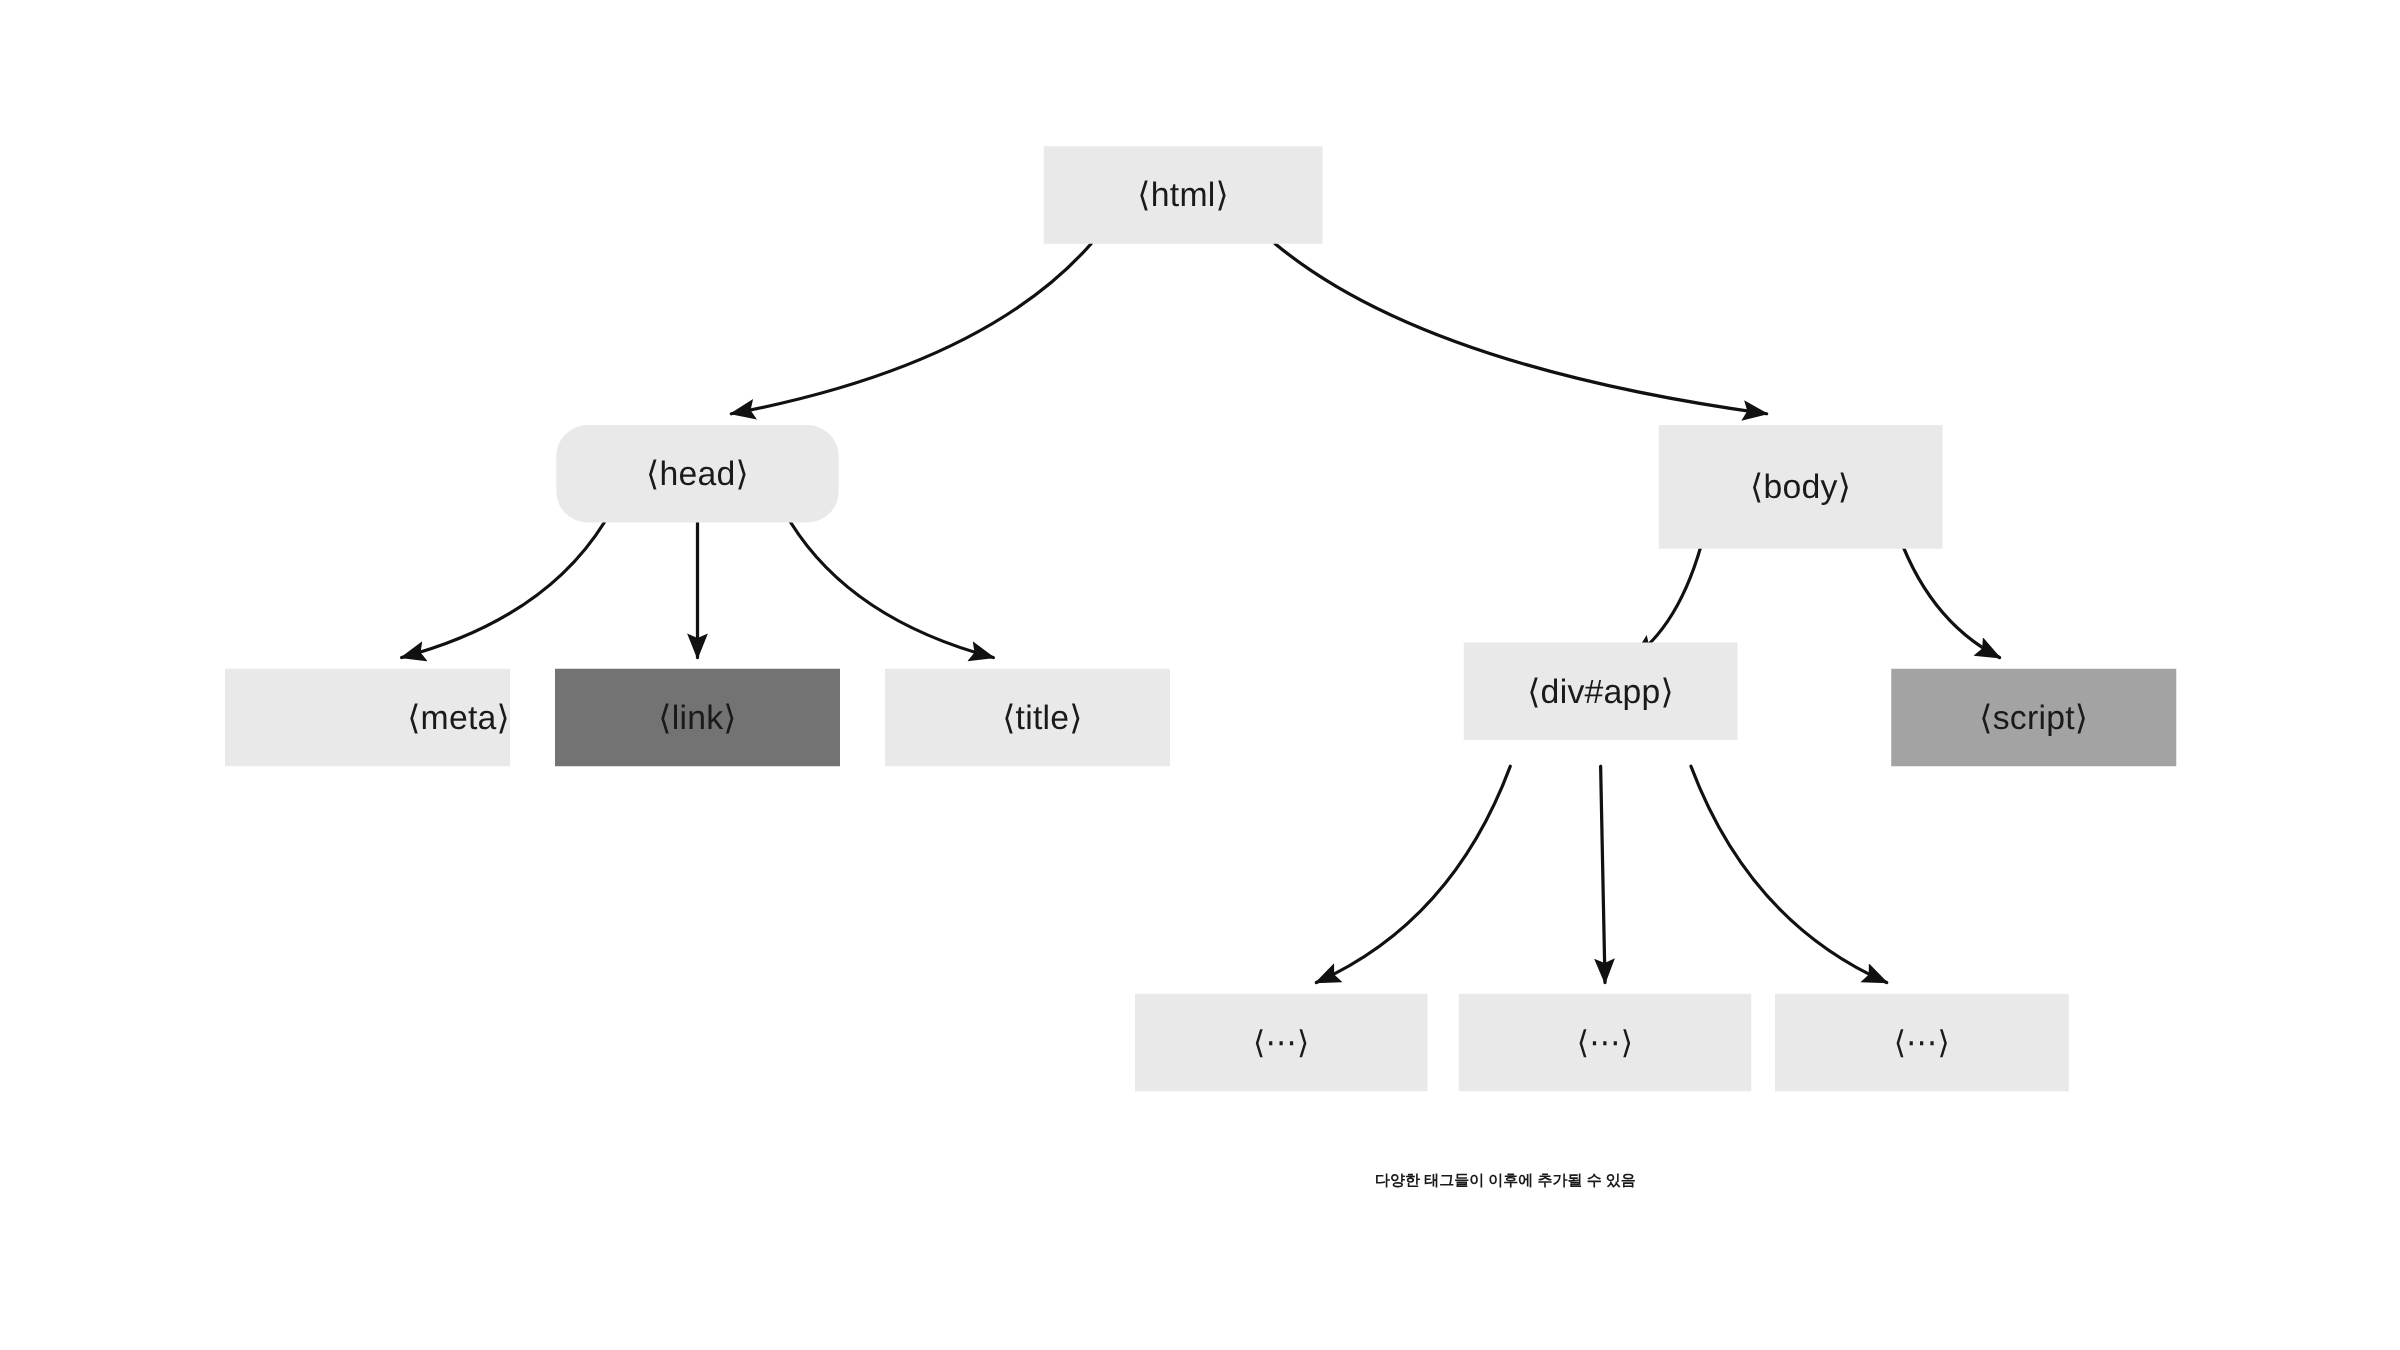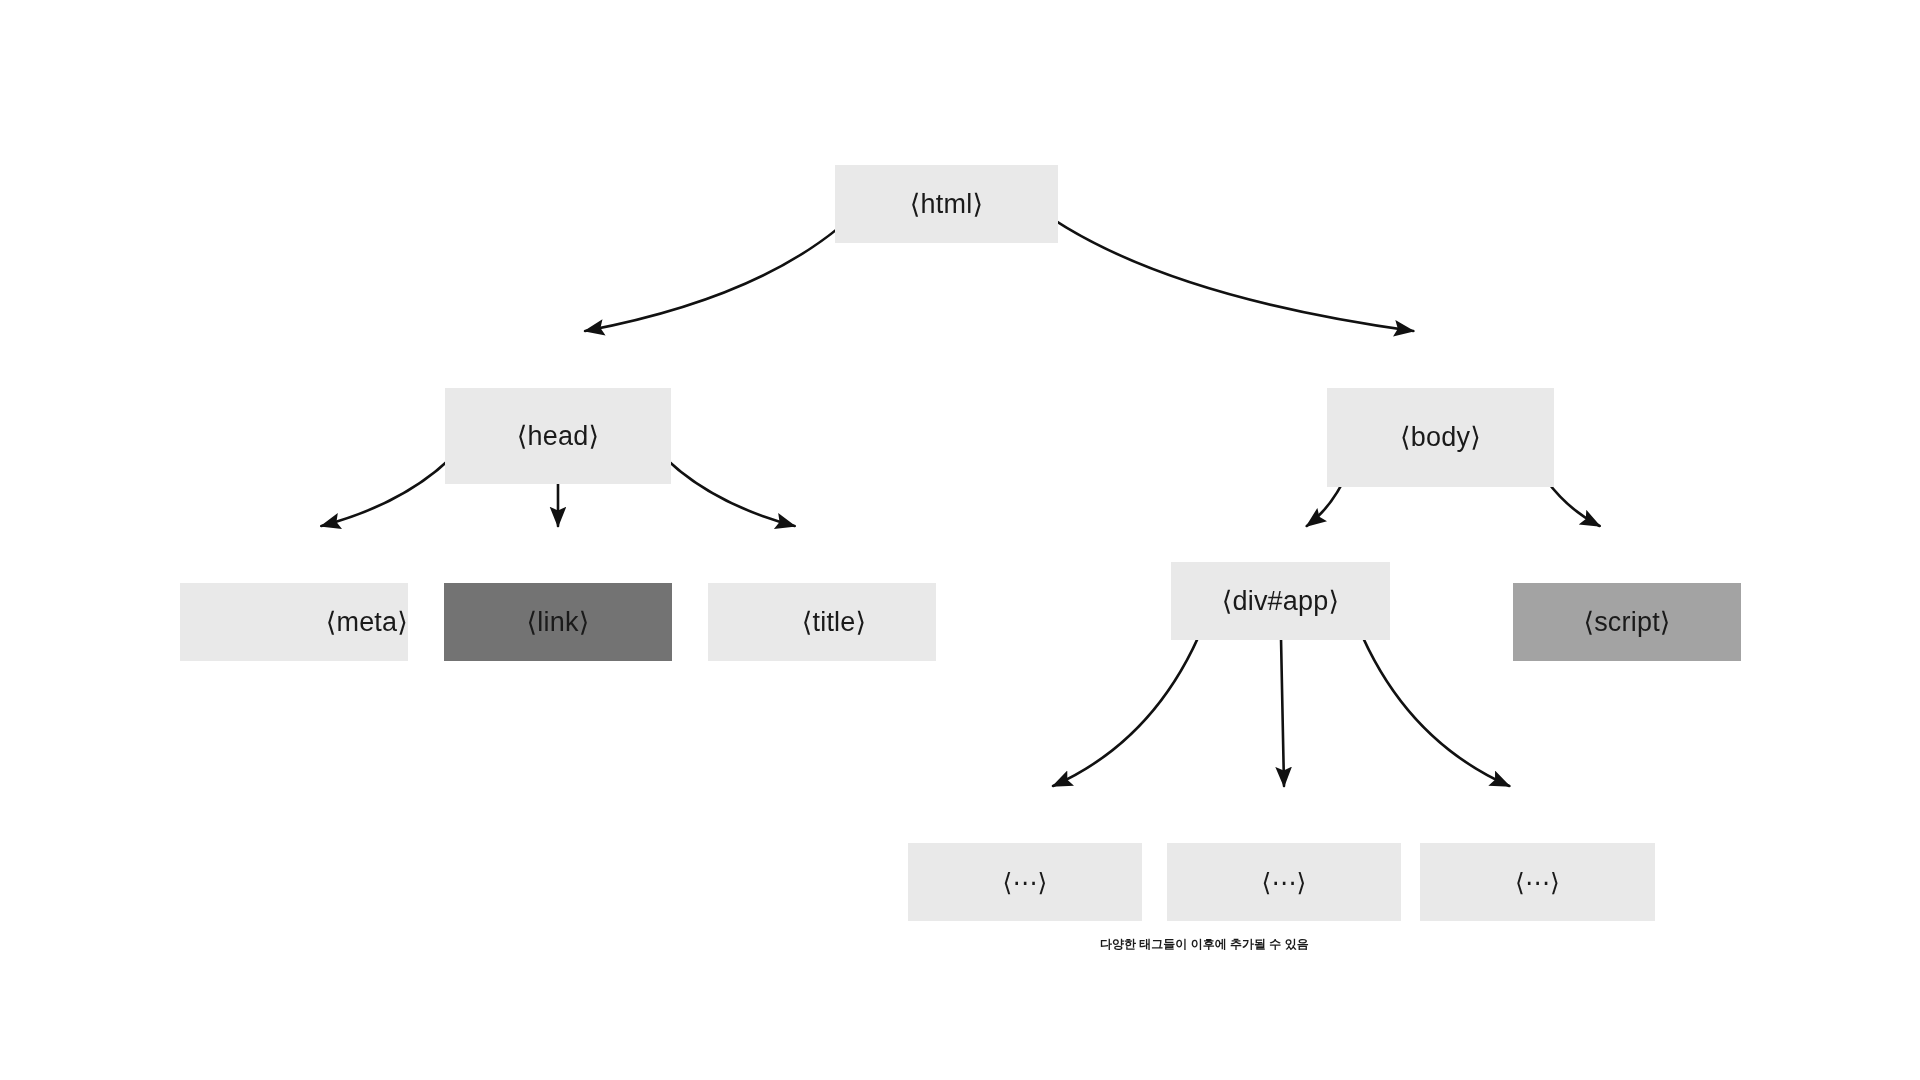--- a/index.html
+++ b/index.html
@@ -30,21 +30,20 @@
   }
   .node {
     position: absolute;
     box-sizing: border-box;
     background: #e9e9e9;
     display: flex;
     align-items: center;
     justify-content: center;
     color: #1a1a1a;
     letter-spacing: 0.2px;
-    margin-top: 48px;
   }
   .node .node-label {
     display: block;
     white-space: nowrap;
     font-size: 27px;
     line-height: 1;
     font-weight: 400;
   }
   .node.ellipsis .node-label {
     font-size: 25px;
@@ -80,21 +79,21 @@
         <path d="M 1208.23 613 Q 1161.685 737.56 1053.08 786" marker-end="url(#arrowhead)" stroke="#111111"></path>
         <path d="M 1280.5 613 L 1284 786" marker-end="url(#arrowhead)" stroke="#111111"></path>
         <path d="M 1352.77 613 Q 1399.729 737.56 1509.3 786" marker-end="url(#arrowhead)" stroke="#111111"></path>
       </g>
   </svg>
 
   <div class="node" style="left: 835px; top: 117px; width: 223px; height: 78px; background: rgb(233, 233, 233); color: rgb(26, 26, 26);">
     <span class="node-label">⟨html⟩</span>
   </div>
 
-  <div class="node" style="left: 445px; top: 340px; width: 226px; height: 96px; background: rgb(233, 233, 233); color: rgb(26, 26, 26);">
+  <div class="node" style="left: 445px; top: 340px; width: 226px; height: 78px; background: rgb(233, 233, 233); color: rgb(26, 26, 26); border-radius: 25px;">
     <span class="node-label">⟨head⟩</span>
   </div>
 
   <div class="node" style="left: 1327px; top: 340px; width: 227px; height: 99px; background: rgb(233, 233, 233); color: rgb(26, 26, 26);">
     <span class="node-label">⟨body⟩</span>
   </div>
 
   <div class="node" style="left: 180px; top: 535px; width: 228px; height: 78px; background: rgb(233, 233, 233); color: rgb(26, 26, 26); justify-content: flex-end;">
     <span class="node-label">⟨meta⟩</span>
   </div>

